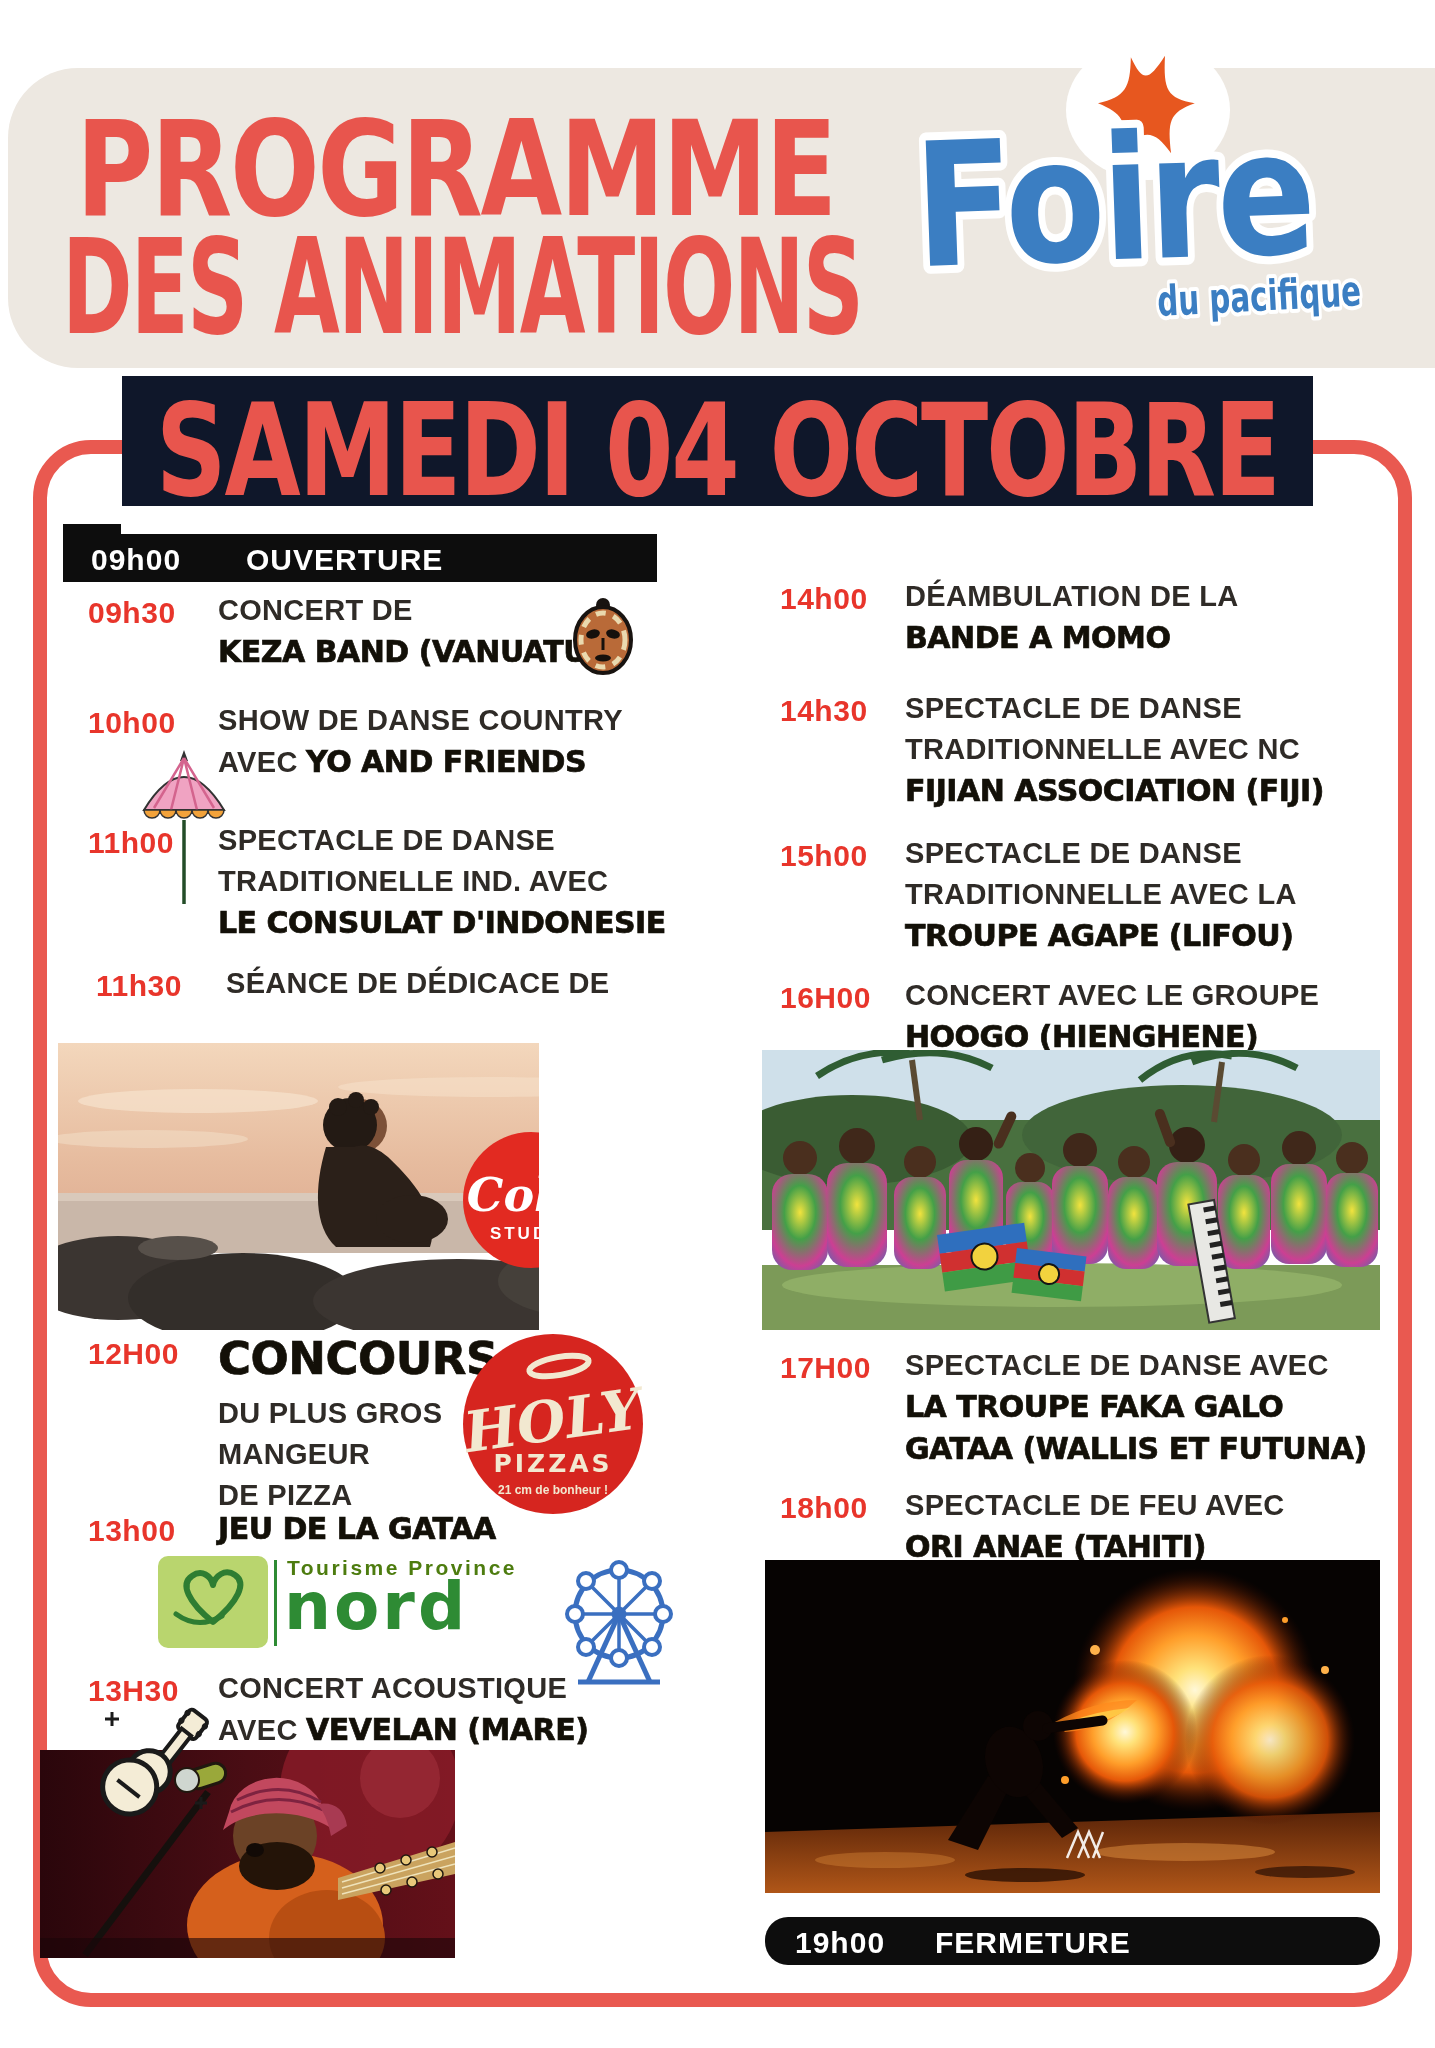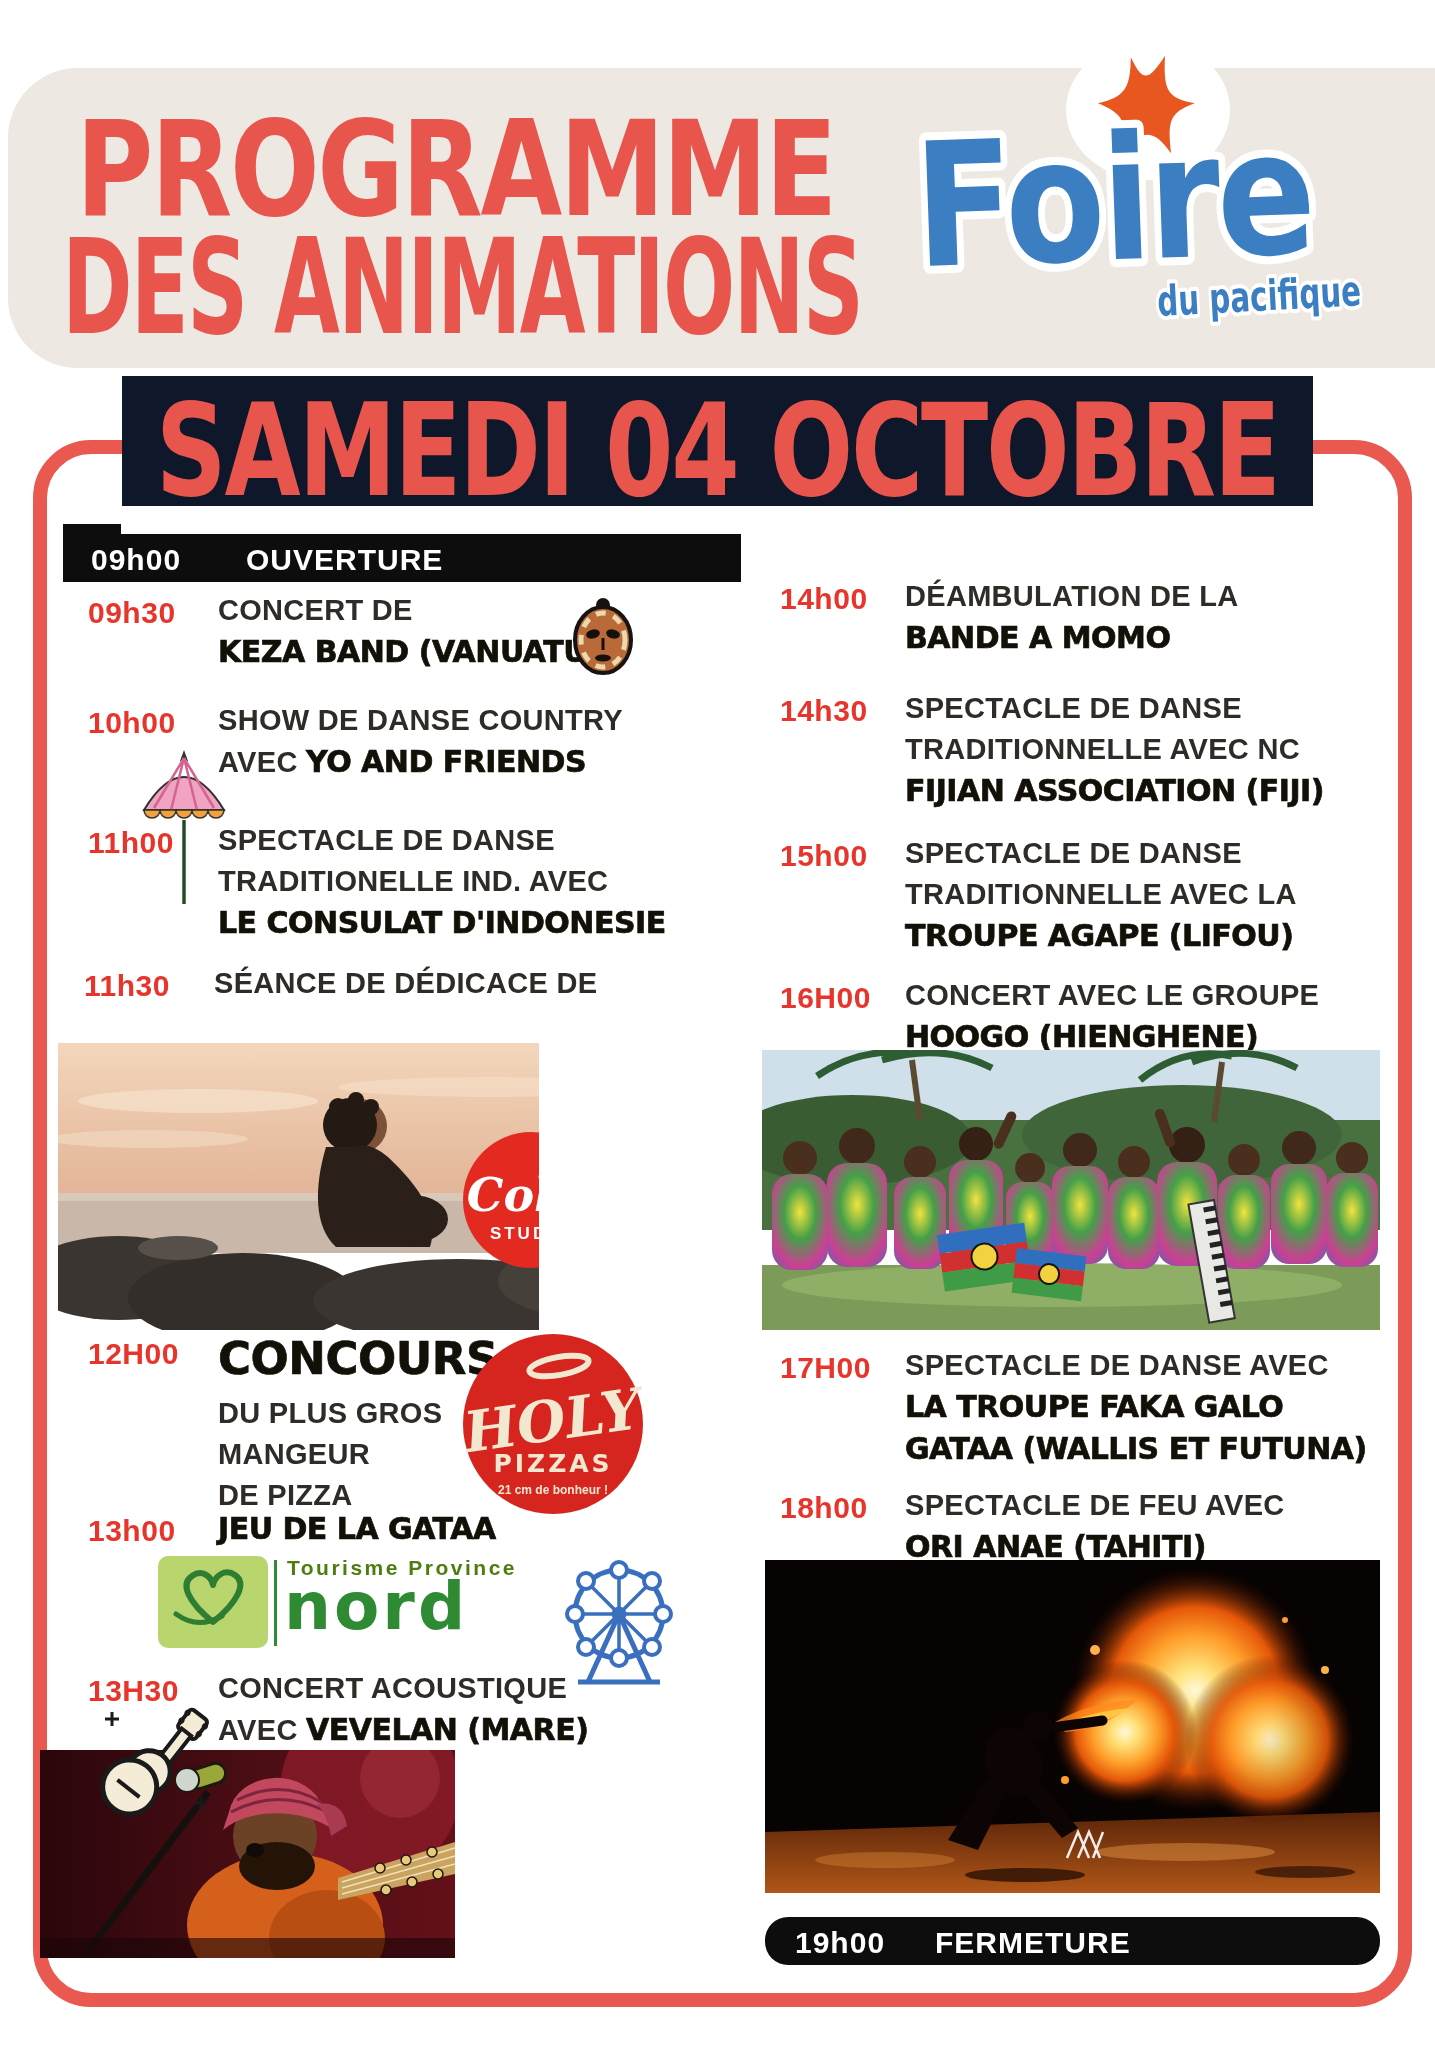--- a/index.html
+++ b/index.html
@@ -18,21 +18,21 @@
   
   .frame{position:absolute;left:33px;top:440px;width:1379px;height:1567px;
          border:14px solid #E95950;border-radius:58px;box-sizing:border-box;}
   .daymask{position:absolute;left:122px;top:376px;width:1191px;height:130px;
            background:#0f172a;display:flex;align-items:flex-start;justify-content:center;}
   .daytitle{font-family:"DejaVu Sans",sans-serif;font-weight:bold;font-size:128px;
             color:#E8554D;letter-spacing:-3px;white-space:nowrap;transform:scaleX(.77);}
 
   
   .bar{position:absolute;height:48px;background:#0D0D0D;color:#fff;}
-  .bar1{left:63px;top:534px;width:678px;}
+  .bar1{left:63px;top:534px;width:594px;}
   .bar1::before{content:"";position:absolute;left:0;top:-10px;width:58px;height:12px;background:#0D0D0D;}
   .bar2{left:765px;top:1917px;width:615px;border-radius:23px;}
   .bar span{position:absolute;top:9px;font-size:30px;font-weight:bold;letter-spacing:1px;}
   .bar .btime{left:28px;}
   .bar1 .blabel{left:183px;}
   .bar2 .btime{left:30px;}
   .bar2 .blabel{left:170px;}
 
   
   .entry{position:absolute;white-space:nowrap;}
@@ -120,21 +120,21 @@
 
 <div class="entry" style="left:88px;top:822px;">
   <span class="time">11h00</span>
   <div class="lines">
     <div class="line"><span class="tp">SPECTACLE DE DANSE</span></div>
     <div class="line"><span class="tp">TRADITIONELLE IND. AVEC</span></div>
     <div class="line"><span class="td">LE CONSULAT D'INDONESIE</span></div>
   </div>
 </div>
 
-<div class="entry" style="left:84px;top:965px;">
+<div class="entry" style="left:96px;top:965px;">
   <span class="time">11h30</span>
   <div class="lines">
     <div class="line"><span class="tp">SÉANCE DE DÉDICACE DE</span></div>
   </div>
 </div>
 
 <div class="photo" style="left:58px;top:1043px;width:481px;height:287px;">
 <svg width="567" height="287" viewBox="0 0 567 287">
   <defs>
     <linearGradient id="sky1" x1="0" y1="0" x2="0" y2="1">

